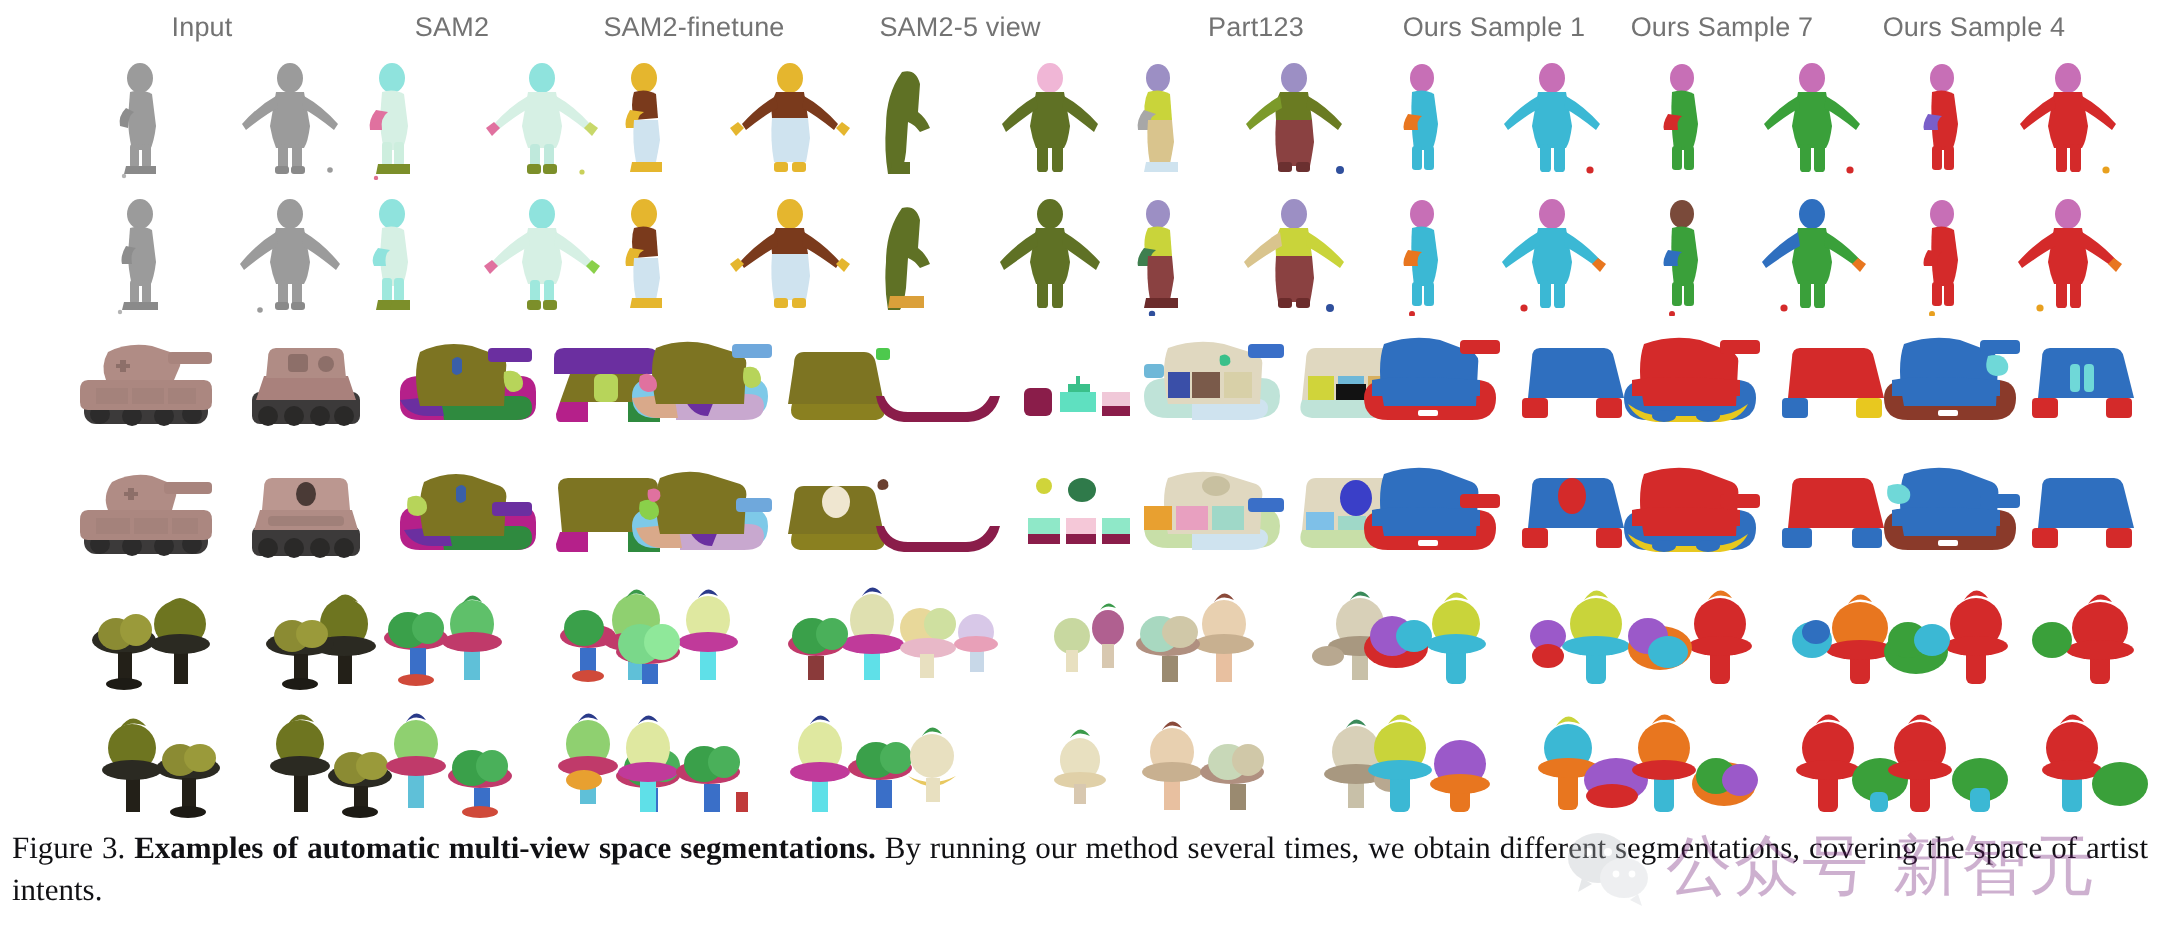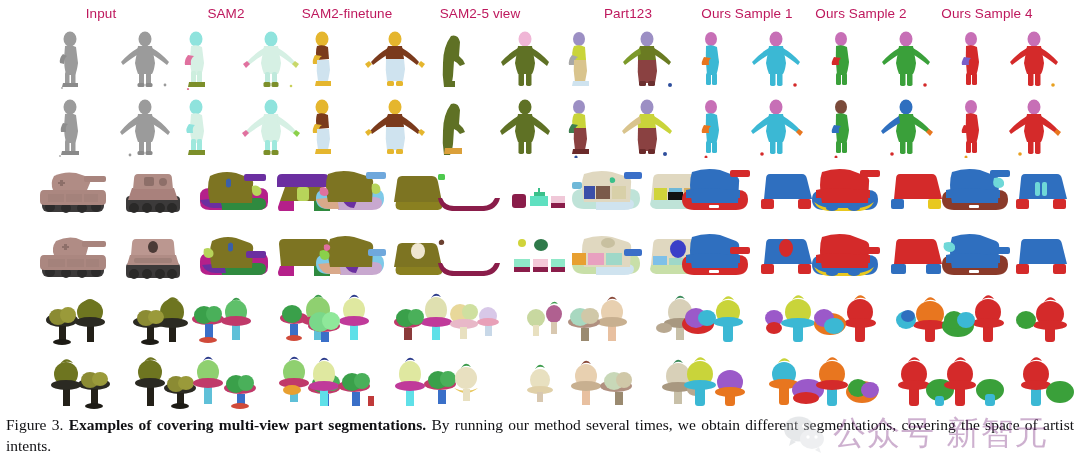--- a/index.html
+++ b/index.html
@@ -11,21 +11,21 @@
     position:relative;
   }
   .figure-wrap{position:absolute;left:0;top:0;width:1080px;height:474px;}
 
   
   .col-headers{
     position:absolute;left:0;top:6px;width:1080px;height:22px;
   }
   .col-header{
     position:absolute;top:0;
-    font-size:13.5px;color:#be185d;
+    font-size:13.5px;color:#737373;
     text-align:center;white-space:nowrap;
     letter-spacing:.1px;
     transform:translateX(-50%);
   }
 
   
   .grid{position:absolute;left:0;top:26px;width:1080px;height:378px;}
   .cell{position:absolute;overflow:hidden;}
   .cell svg{display:block;width:100%;height:100%;}
 
@@ -57,21 +57,21 @@
 
 <div class="figure-wrap">
 
   <div class="col-headers">
     <div class="col-header" style="left:101px">Input</div>
     <div class="col-header" style="left:226px">SAM2</div>
     <div class="col-header" style="left:347px">SAM2-finetune</div>
     <div class="col-header" style="left:480px">SAM2-5 view</div>
     <div class="col-header" style="left:628px">Part123</div>
     <div class="col-header" style="left:747px">Ours Sample 1</div>
-    <div class="col-header" style="left:861px">Ours Sample 2</div>
+    <div class="col-header" style="left:861px">Ours Sample 7</div>
     <div class="col-header" style="left:987px">Ours Sample 4</div>
   </div>
 
   <div class="grid">
 
     <div class="cell" style="left:40px;top:2px;width:62px;height:62px">
       <svg viewBox="0 0 62 62">
         <g fill="#9b9b9b">
           <ellipse cx="30" cy="11" rx="6.5" ry="7.5"></ellipse>
           <path d="M25 18 q6 -2 11 1 l2 16 q-1 8 -3 12 l-9 0 q-2 -9 -2 -16 z"></path>
@@ -1121,21 +1121,21 @@
         <rect x="15" y="28" width="10" height="22" rx="3" fill="#3bb8d4"></rect>
         <ellipse cx="20" cy="29" rx="15" ry="5" fill="#d42a2a"></ellipse>
         <ellipse cx="44" cy="36" rx="14" ry="11" fill="#3aa03a"></ellipse>
       </svg>
     </div>
 
   </div>
 
   <div class="caption">
     <span>Figure 3.</span>
-    <b>Examples of covering multi-view part segmentations.</b><span> By running our method several times, we obtain different segmentations, covering the space of artist intents.</span>
+    <b>Examples of automatic multi-view space segmentations.</b><span> By running our method several times, we obtain different segmentations, covering the space of artist intents.</span>
   </div>
 
   <div class="watermark">
     <span class="wm-logo">
       <svg viewBox="0 0 44 44">
         <ellipse cx="17" cy="18" rx="15" ry="12.5" fill="#b9bdc2"></ellipse>
         <path d="M9 28 l-2 7 7 -4z" fill="#b9bdc2"></path>
         <circle cx="12" cy="15" r="2" fill="#ffffff"></circle>
         <circle cx="22" cy="15" r="2" fill="#ffffff"></circle>
         <ellipse cx="30" cy="28" rx="12" ry="10" fill="#cfd3d7"></ellipse>

